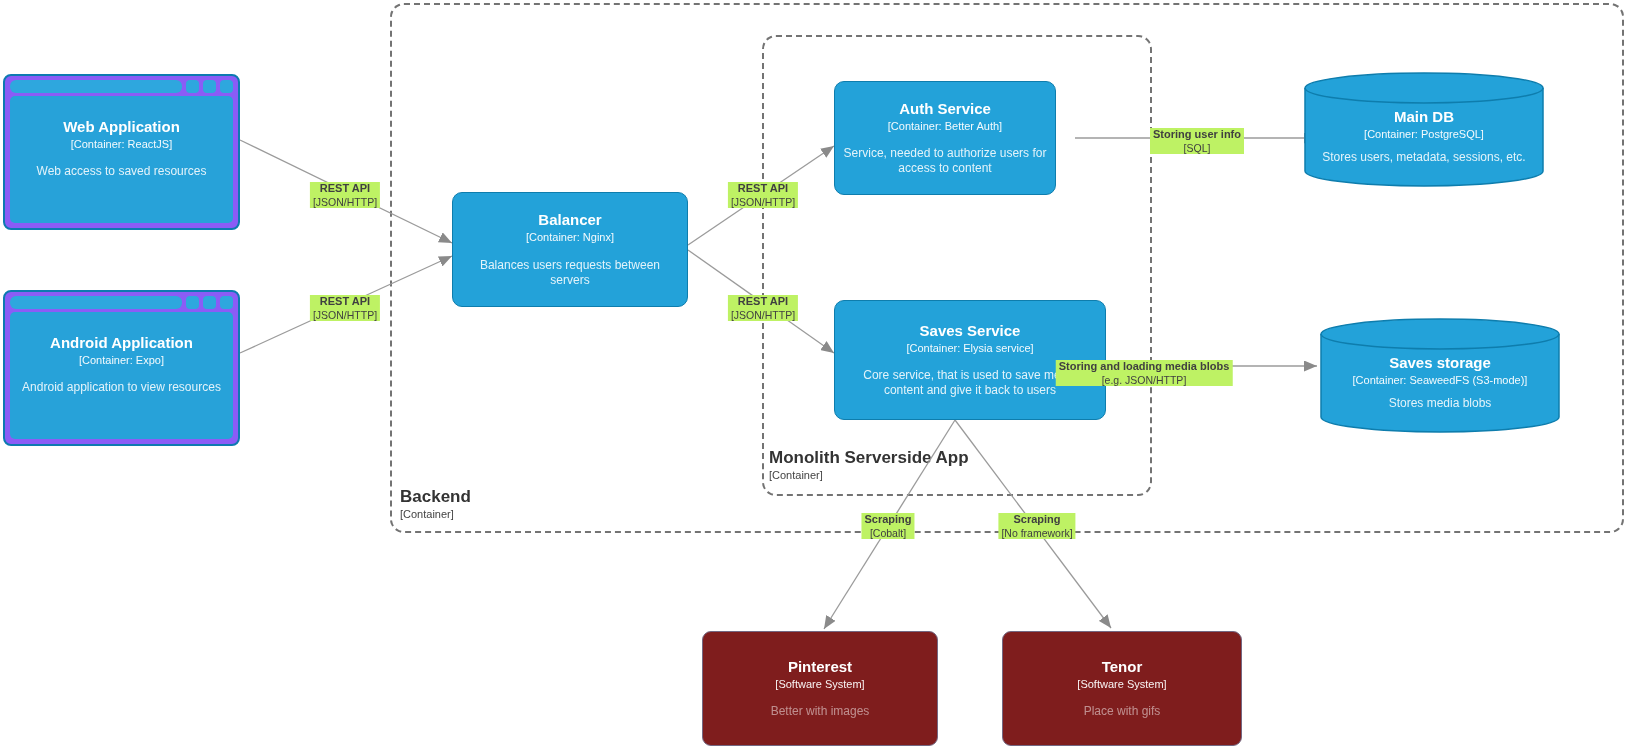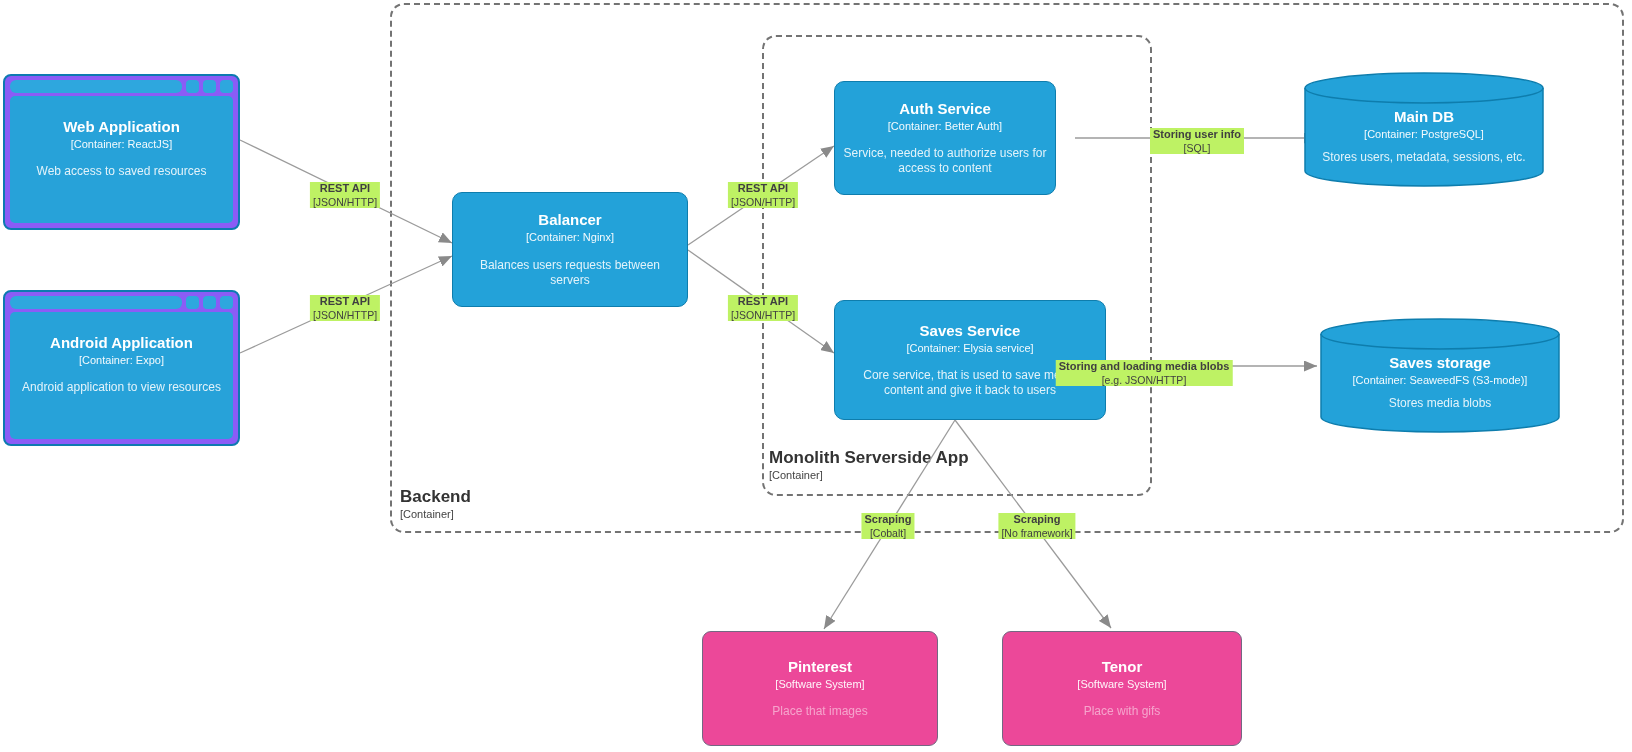--- a/index.html
+++ b/index.html
@@ -19,21 +19,21 @@
   .node-title{font-weight:bold;font-size:15px;color:#ffffff;line-height:1.2;}
   .node-type{font-size:11px;color:rgba(255,255,255,0.95);margin-top:2px;line-height:1.2;}
   .node-desc{font-size:12px;color:rgba(255,255,255,0.87);margin-top:13px;line-height:1.25;padding:0 8px;}
 
   
   .rect-node{position:absolute;background:#23a2d9;border:1.5px solid #0e7dad;border-radius:10px;
              display:flex;flex-direction:column;justify-content:center;align-items:center;
              text-align:center;z-index:3;box-sizing:border-box;}
 
   
-  .gray-node{position:absolute;background:#ec4899;border:1.5px solid #736782;border-radius:9px;
+  .gray-node{position:absolute;background:#7f1d1d;border:1.5px solid #736782;border-radius:9px;
              display:flex;flex-direction:column;justify-content:center;align-items:center;
              text-align:center;z-index:3;box-sizing:border-box;}
   .gray-node .node-desc{color:rgba(255,255,255,0.5);}
 
   
   .browser-node{position:absolute;background:#8b5cf6;border:2px solid #0d7ab1;border-radius:8px;
                 z-index:3;box-sizing:border-box;margin-top:12px;}
   .browser-top{position:absolute;top:4px;left:5px;right:5px;height:13px;display:flex;gap:4px;}
   .browser-addr{flex:1;height:13px;border-radius:6px;background:#2ea7de;}
   .browser-dot{width:13px;height:13px;border-radius:4px;background:#2ea7de;}
@@ -157,21 +157,21 @@
     <div class="cyl-text">
       <div class="node-title">Saves storage</div>
       <div class="node-type">[Container: SeaweedFS (S3-mode)]</div>
       <div class="node-desc">Stores media blobs</div>
     </div>
   </div>
 
   <div class="gray-node" style="left:702px;top:631px;width:236px;height:115px;">
     <div class="node-title">Pinterest</div>
     <div class="node-type">[Software System]</div>
-    <div class="node-desc">Place that images</div>
+    <div class="node-desc">Better with images</div>
   </div>
 
   <div class="gray-node" style="left:1002px;top:631px;width:240px;height:115px;">
     <div class="node-title">Tenor</div>
     <div class="node-type">[Software System]</div>
     <div class="node-desc">Place with gifs</div>
   </div>
 
   <div class="edge-label" style="left:345px;top:182px;">
     <div class="el-main">REST API</div>

